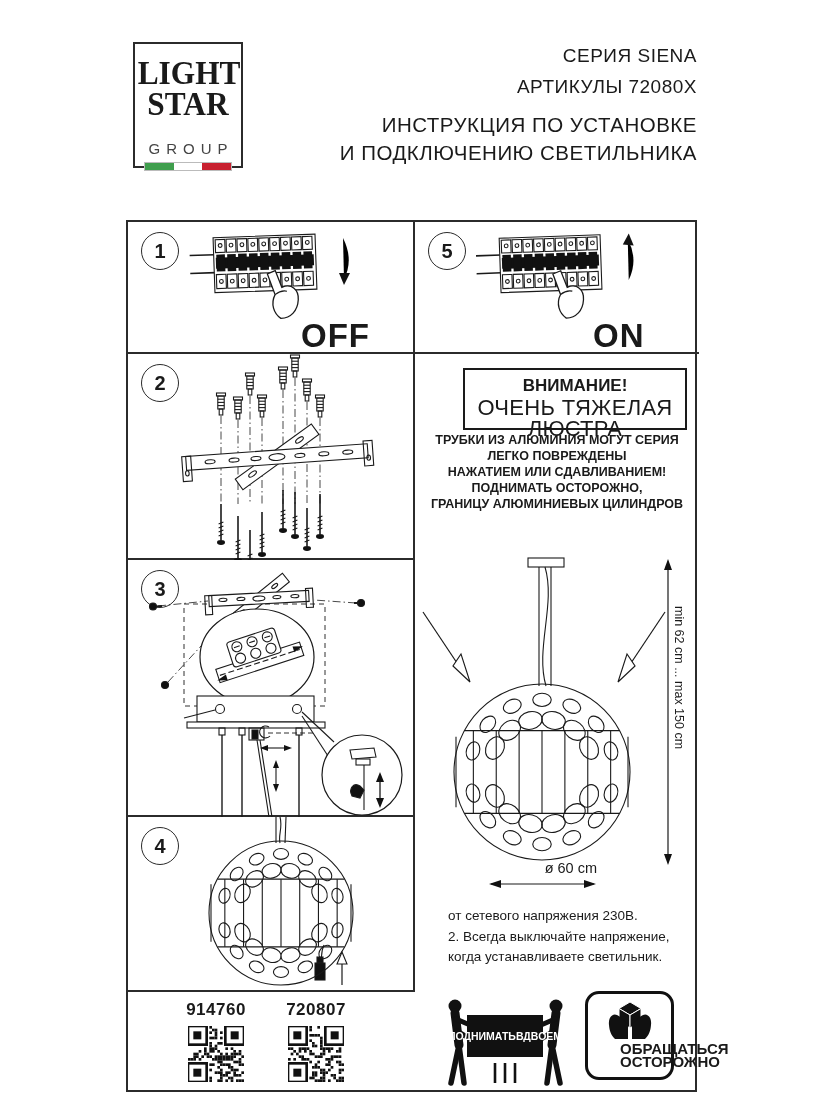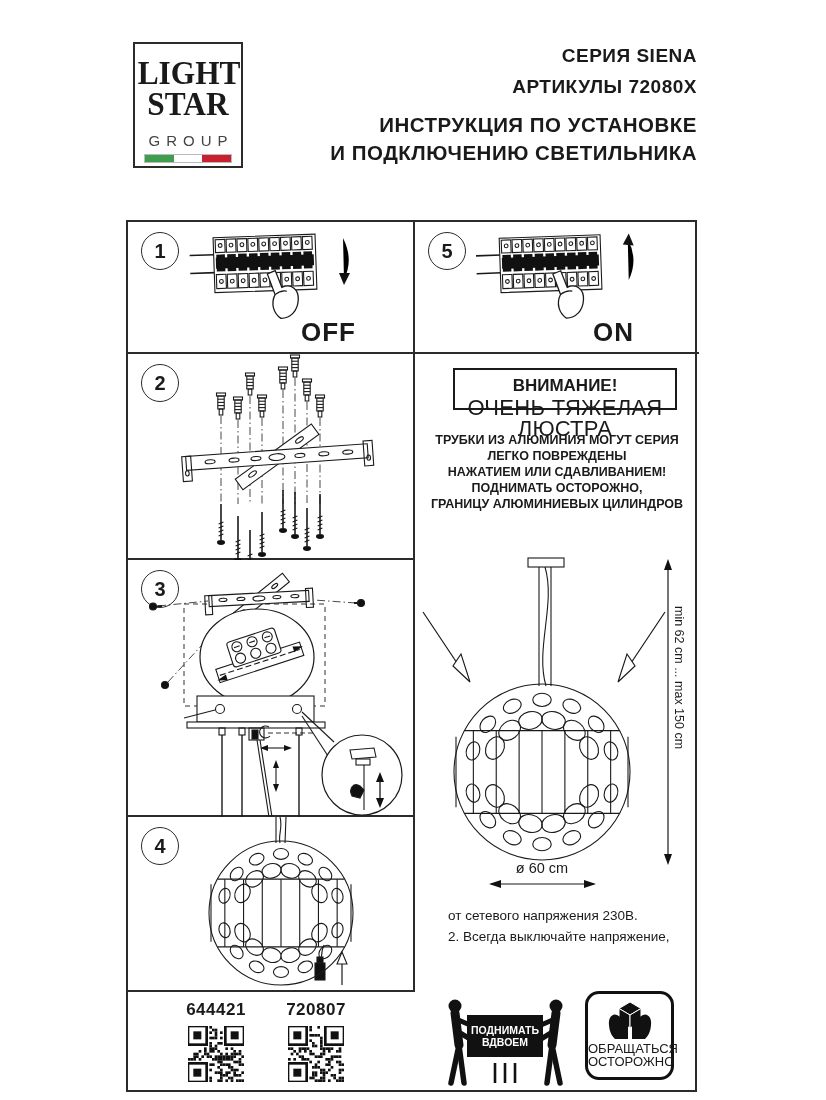--- a/index.html
+++ b/index.html
@@ -2,52 +2,52 @@
 <html><head>
 <meta charset="utf-8">
 <style>
   html,body{margin:0;padding:0;background:#e8e8e8;}
   .page{position:relative;width:826px;height:1100px;background:#ffffff;margin:0 auto;
         font-family:"Liberation Sans",sans-serif;color:#1a1a1a;overflow:hidden;}
   
   .logo{position:absolute;left:133px;top:42px;width:110px;height:126px;border:2px solid #2b2b2b;
         box-sizing:border-box;text-align:center;padding-top:14px;}
   .logo .l1,.logo .l2{font-family:"Liberation Serif",serif;font-weight:bold;font-size:33px;line-height:31px;letter-spacing:0px;transform:scaleX(.95);}
-  .logo .l3{font-size:15px;letter-spacing:6px;margin-top:12px;color:#444;text-indent:6px;}
+  .logo .l3{font-size:15px;letter-spacing:6px;margin-top:20px;color:#444;text-indent:6px;}
   .flag{width:88px;height:9px;margin:5px auto 0;display:flex;border:1px solid #bbb;box-sizing:border-box;}
   .flag div{flex:1;}
-  .titles{position:absolute;right:129px;top:40px;text-align:right;font-weight:bold;}
+  .titles{position:absolute;right:129px;top:40px;text-align:right;font-weight:normal;}
   .titles .t1{font-size:19px;line-height:31px;letter-spacing:.5px;}
   .titles .t2{font-size:20.5px;line-height:28px;letter-spacing:.5px;margin-top:9px;}
   
   .sheet{position:absolute;left:126px;top:220px;width:571px;height:872px;border:2px solid #2b2b2b;box-sizing:border-box;}
   .cell{position:absolute;box-sizing:border-box;}
   .bb{border-bottom:2px solid #2b2b2b;}
   .br{border-right:2px solid #2b2b2b;}
   .step-num{position:absolute;left:13px;top:10px;width:36px;height:36px;border:1.6px solid #2b2b2b;border-radius:50%;
             display:flex;align-items:center;justify-content:center;font-size:20px;font-weight:bold;}
-  .panel-label{position:absolute;font-size:26px;font-weight:600;letter-spacing:1px;}
+  .panel-label{position:absolute;font-size:33px;font-weight:600;letter-spacing:1px;}
   svg{position:absolute;left:0;top:0;}
   
-  .warn-box{position:absolute;left:38px;top:14px;width:224px;height:42px;border:2.5px solid #1a1a1a;
+  .warn-box{position:absolute;left:48px;top:14px;width:224px;height:62px;border:2.5px solid #1a1a1a;
             box-sizing:border-box;text-align:center;padding-top:5px;}
   .warn-box .w1{font-size:17px;font-weight:bold;line-height:22px;}
   .warn-box .w2{font-size:22px;line-height:21px;letter-spacing:.3px;}
   .warn-body{position:absolute;left:6px;top:78px;width:272px;text-align:center;font-weight:bold;
              font-size:12.5px;line-height:16px;}
   .dim-label{position:absolute;left:257px;top:252px;height:210px;display:flex;align-items:center;
              writing-mode:vertical-rl;font-size:12.5px;white-space:nowrap;}
-  .dia-label{position:absolute;left:72px;top:506px;width:110px;text-align:center;font-size:14.5px;}
+  .dia-label{position:absolute;left:72px;top:506px;width:110px;text-align:right;font-size:14.5px;}
   .notes{position:absolute;left:33px;top:552px;font-size:13.5px;line-height:20.5px;}
   .lift-label{position:absolute;left:52px;top:661px;width:76px;height:42px;background:#111;color:#fff;
-              display:flex;flex-direction:column;align-items:center;justify-content:center;
+              display:flex;flex-direction:row;align-items:center;justify-content:center;
               font-size:10.5px;font-weight:bold;line-height:12px;}
   .handle-badge{position:absolute;left:170px;top:637px;width:89px;height:89px;border:3px solid #111;
                 border-radius:14px;box-sizing:border-box;text-align:center;}
-  .handle-badge .txt{font-size:13px;font-weight:normal;line-height:12.5px;margin-top:2px;}
+  .handle-badge .txt{font-size:15px;font-weight:bold;line-height:12.5px;margin-top:2px;margin-left:32px;}
   
   .qr-item{position:absolute;top:8px;width:100px;text-align:center;}
   .qr-item .code{font-size:17px;font-weight:bold;letter-spacing:.5px;}
   .qr-item svg{position:relative;display:block;margin:6px auto 0;}
 </style>
 </head>
 <body>
 
 <div class="page">
 
@@ -459,21 +459,21 @@
             <ellipse cx="162.42378802833065" cy="138.1596041157539" rx="9.72" ry="7.2" transform="rotate(167.4 162.42378802833065 138.1596041157539)"></ellipse>
             <ellipse cx="143.57621197166938" cy="138.1596041157539" rx="9.72" ry="7.2" transform="rotate(192.6 143.57621197166938 138.1596041157539)"></ellipse>
             <ellipse cx="126.52241528219142" cy="130.13469653462982" rx="9.72" ry="7.2" transform="rotate(217.79999999999998 126.52241528219142 130.13469653462982)"></ellipse>
             <ellipse cx="114.50851815506252" cy="115.61238958874841" rx="9.72" ry="7.2" transform="rotate(243 114.50851815506252 115.61238958874841)"></ellipse>
           </g>
         </svg>
     </div>
 
     <div class="cell" style="left:0;top:770px;width:287px;height:102px;">
       <div class="qr-item" style="left:38px;">
-        <div class="code">644421</div>
+        <div class="code">914760</div>
         <svg id="svg-qr1" width="56" height="56" viewBox="0 0 56 56">
             <rect x="21.333333333333332" y="0" width="2.6666666666666665" height="2.6666666666666665" fill="#111"></rect>
             <rect x="24" y="2.6666666666666665" width="2.6666666666666665" height="2.6666666666666665" fill="#111"></rect>
             <rect x="26.666666666666664" y="2.6666666666666665" width="2.6666666666666665" height="2.6666666666666665" fill="#111"></rect>
             <rect x="21.333333333333332" y="5.333333333333333" width="2.6666666666666665" height="2.6666666666666665" fill="#111"></rect>
             <rect x="26.666666666666664" y="5.333333333333333" width="2.6666666666666665" height="2.6666666666666665" fill="#111"></rect>
             <rect x="32" y="5.333333333333333" width="2.6666666666666665" height="2.6666666666666665" fill="#111"></rect>
             <rect x="26.666666666666664" y="8" width="2.6666666666666665" height="2.6666666666666665" fill="#111"></rect>
             <rect x="21.333333333333332" y="10.666666666666666" width="2.6666666666666665" height="2.6666666666666665" fill="#111"></rect>
             <rect x="24" y="10.666666666666666" width="2.6666666666666665" height="2.6666666666666665" fill="#111"></rect>
@@ -777,20 +777,21 @@
             <ellipse cx="79.95485552285419" cy="241.97069838624807" rx="11.88" ry="8.8" transform="rotate(243 79.95485552285419 241.97069838624807)"></ellipse>
           </g>
         </svg>
 
       <div class="dim-label">min 62 cm ... max 150 cm</div>
       <div class="dia-label">ø 60 cm</div>
 
       <div class="notes">
         <div>от сетевого напряжения 230В.</div>
         <div>2. Всегда выключайте напряжение,</div>
+        <div>когда устанавливаете светильник.</div>
       </div>
 
       <svg id="svg-lift" width="125" height="96" viewBox="0 0 125 96" style="left:28px;top:641px;">
           <g stroke="#111" fill="#111" stroke-linecap="round">
             <circle cx="12" cy="11" r="6.5" stroke="none"></circle>
             <line x1="12" y1="18" x2="16" y2="50" stroke-width="9"></line>
             <line x1="16" y1="50" x2="8" y2="88" stroke-width="5.5"></line>
             <line x1="16" y1="50" x2="21" y2="88" stroke-width="5.5"></line>
             <line x1="13" y1="24" x2="27" y2="30" stroke-width="5"></line>
             <line x1="14" y1="36" x2="27" y2="44" stroke-width="5"></line>

